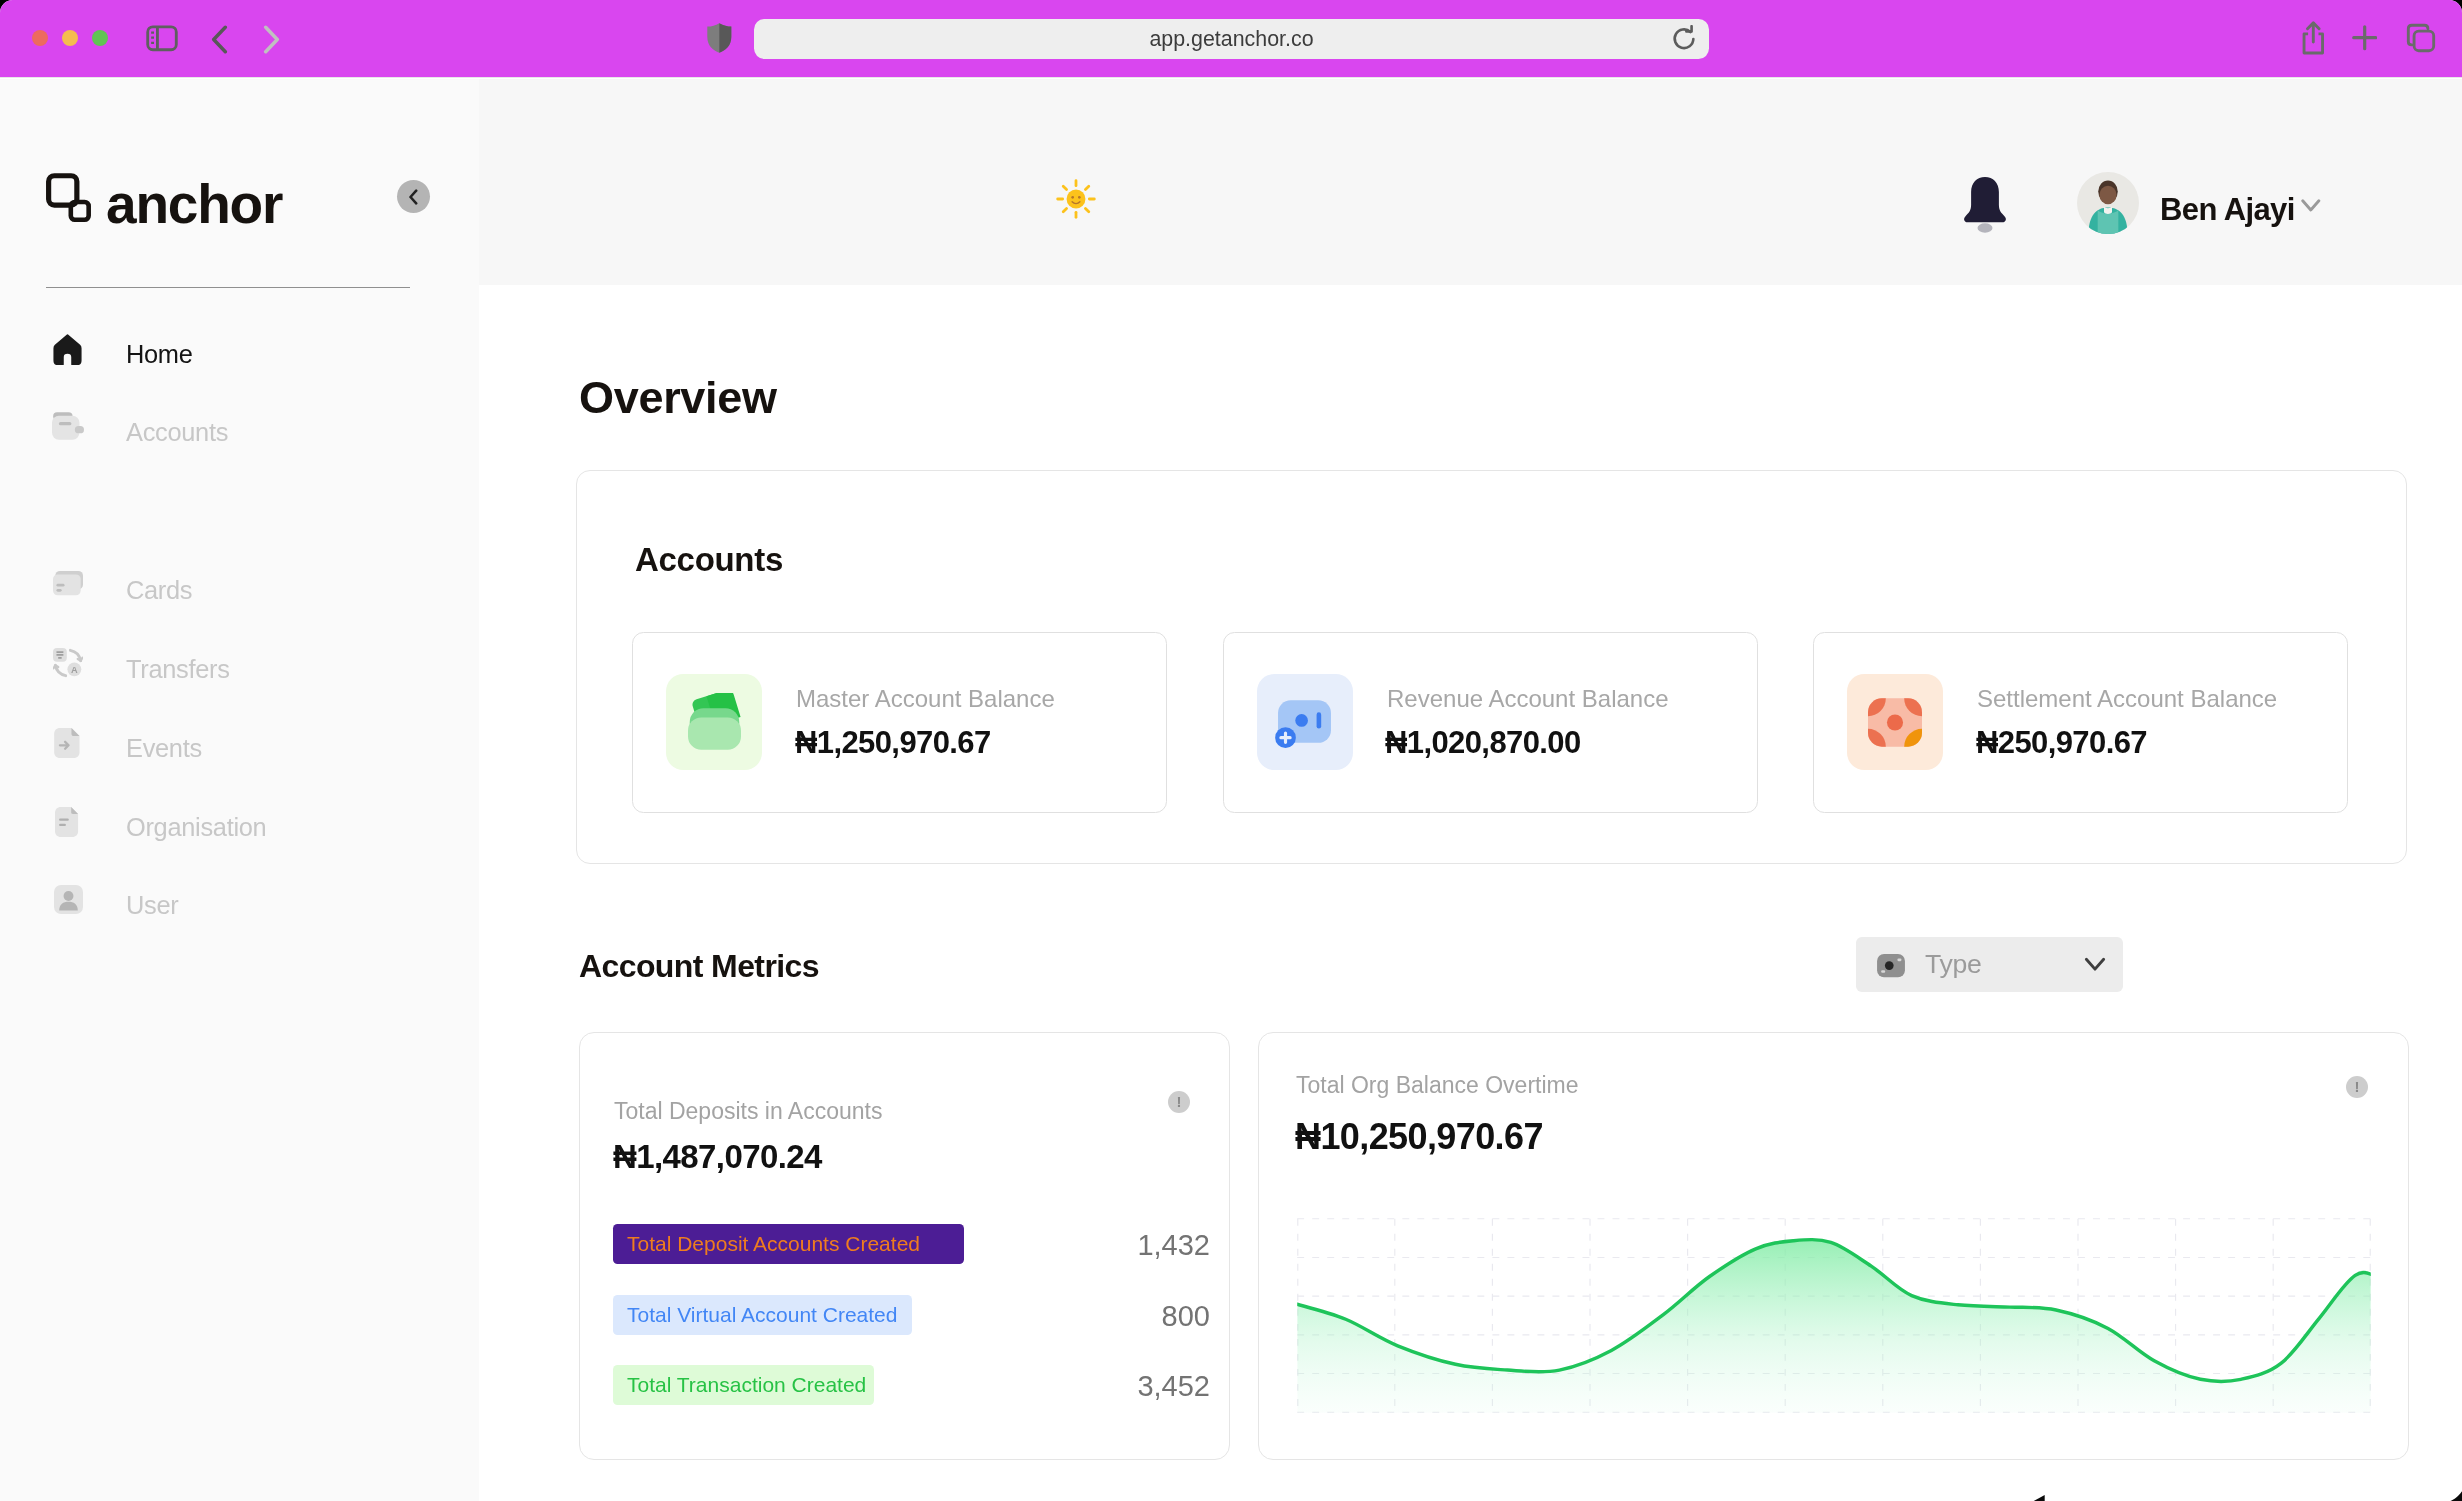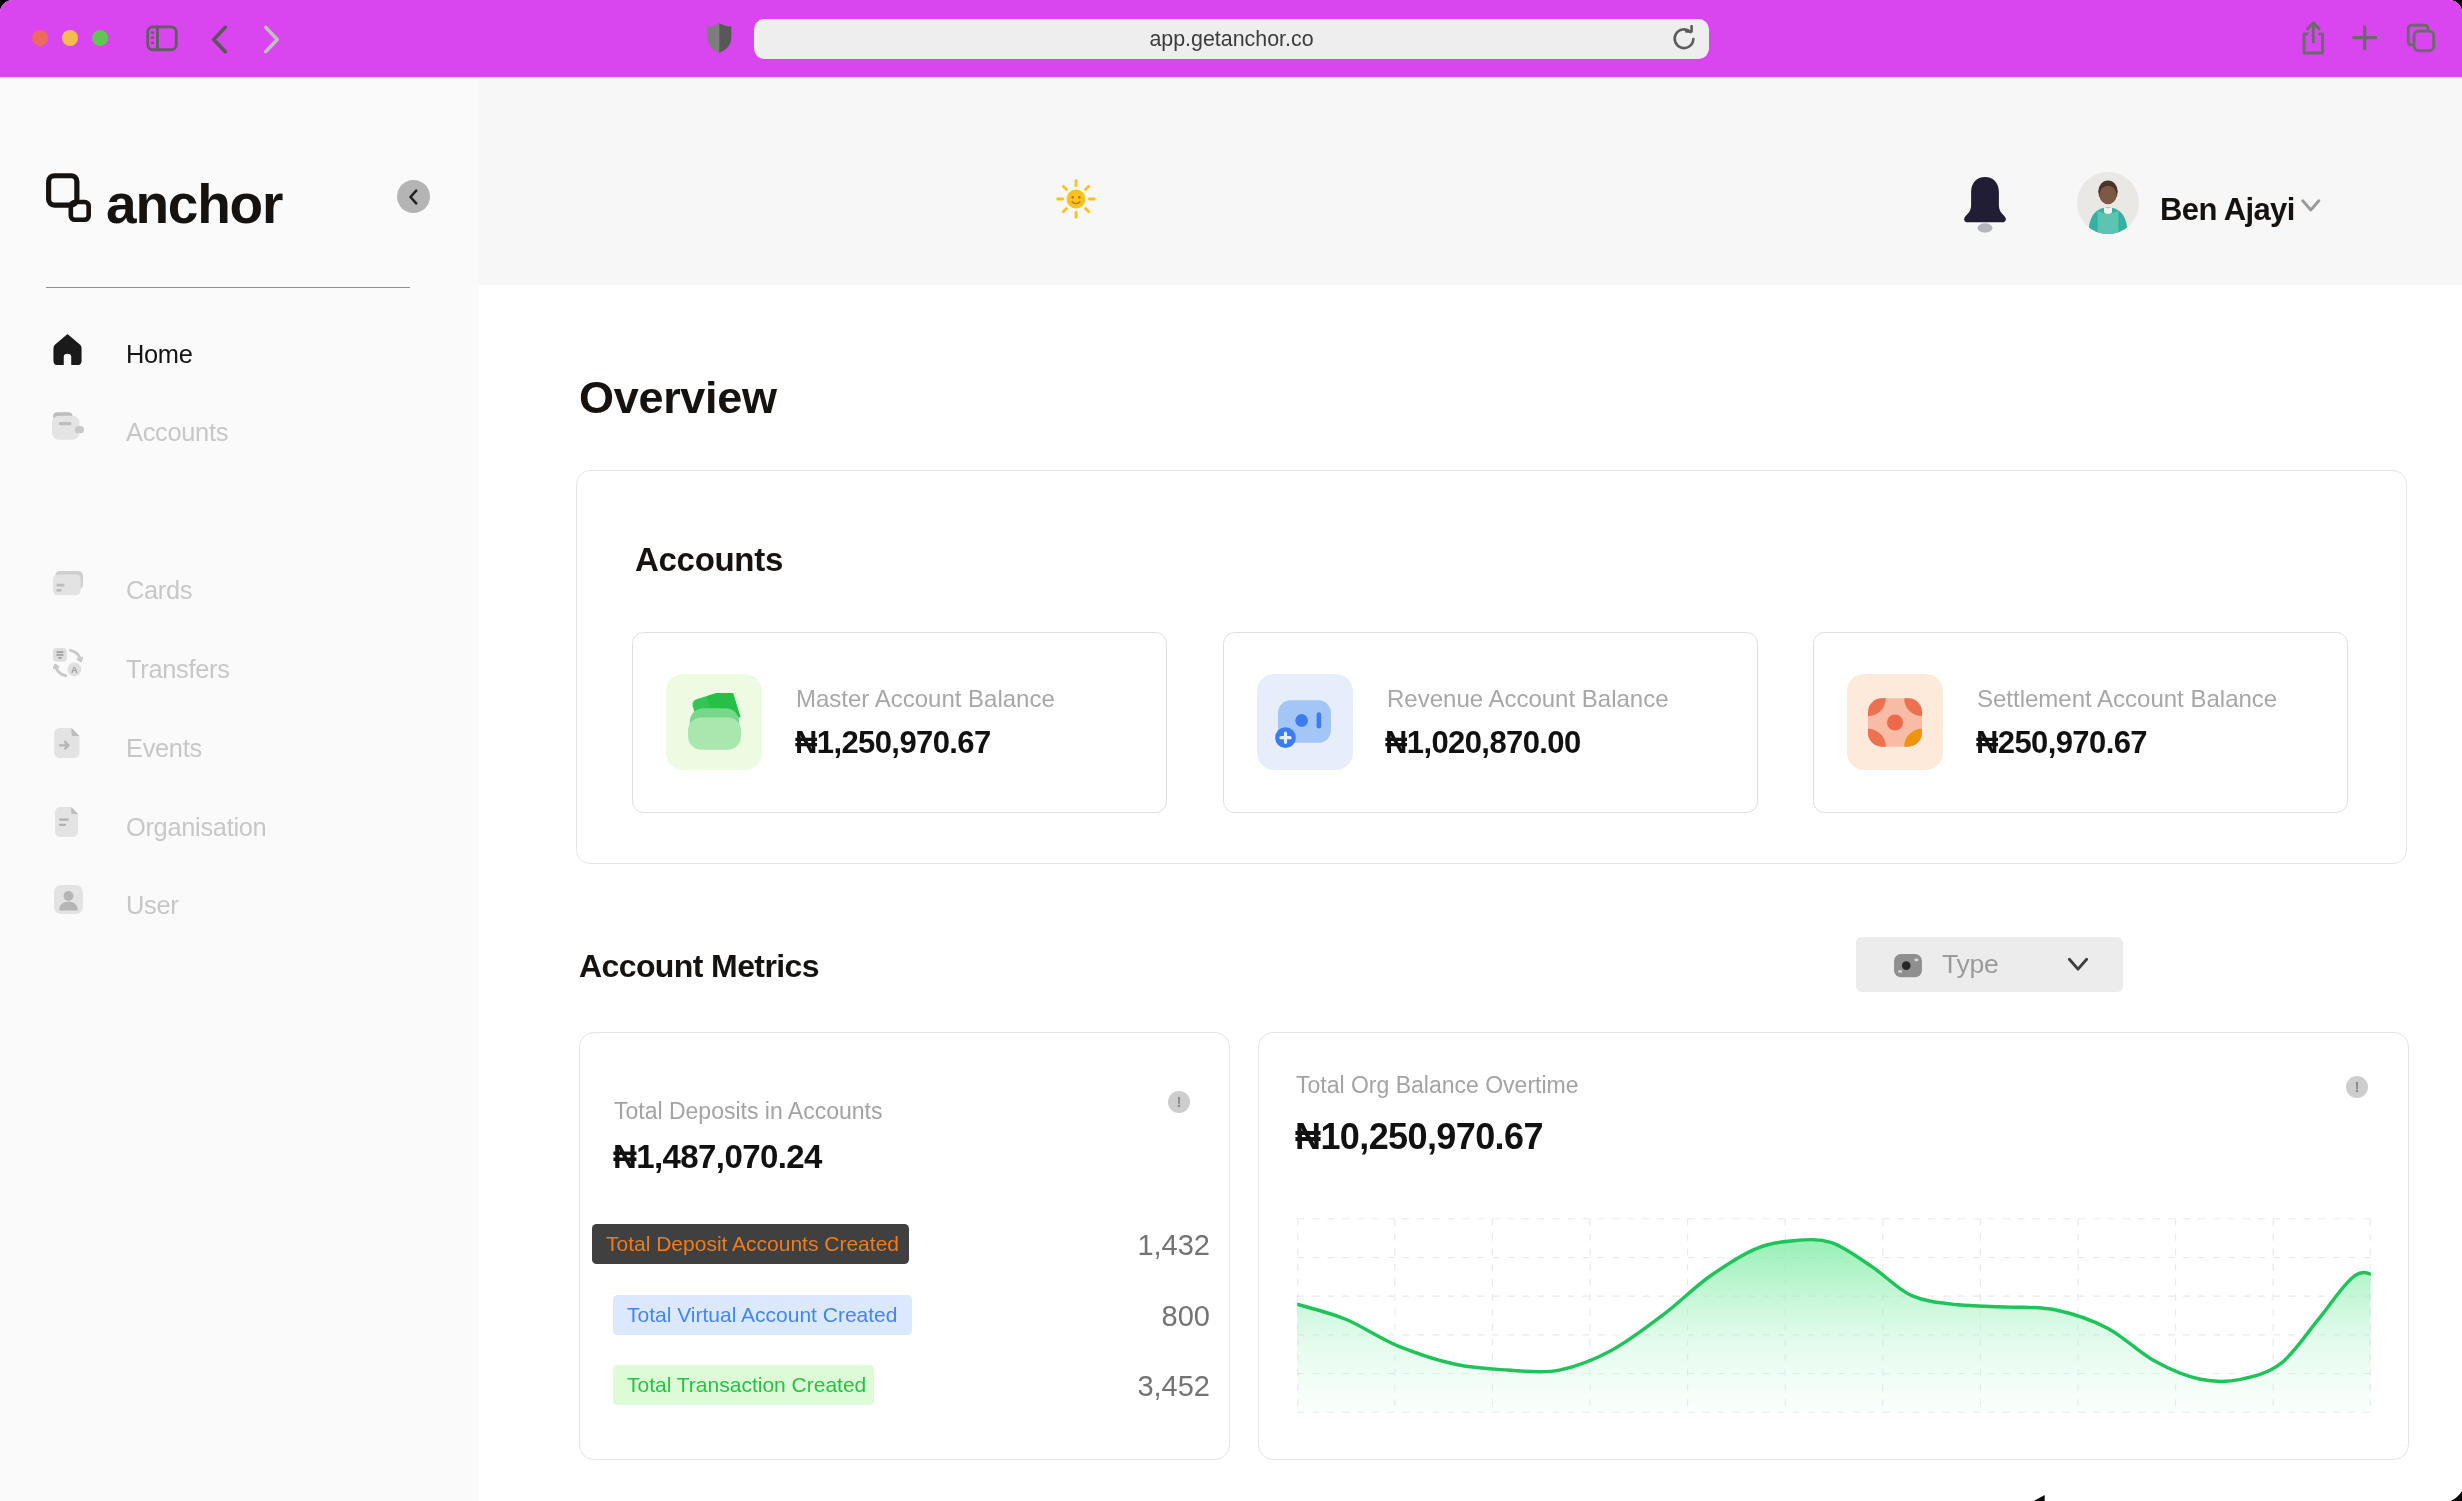--- a/index.html
+++ b/index.html
@@ -251,38 +251,38 @@
       <circle cx="0" cy="84" r="31" fill="#ec7150"></circle>
       <circle cx="94" cy="84" r="31" fill="#f0940c"></circle>
     </g>
     <circle cx="47" cy="42" r="14" fill="#ec6a4a"></circle>
   </svg>
   <div class="balabel" style="left:1977px;top:685px;">Settlement Account Balance</div>
   <div class="bavalue" style="left:1976px;top:725px;">₦250,970.67</div>
 
   <div class="abs" style="left:579px;top:948px;font-size:32px;font-weight:bold;color:#16120f;letter-spacing:-0.6px;">Account Metrics</div>
 
-  <div class="gbtn" style="left:1856px;width:267px;padding:0 34px;">
+  <div class="gbtn" style="left:1856px;width:267px;padding:0 17px;">
     <svg width="36" height="36" viewBox="0 0 62 62" style="margin-right:16px;">
       <rect x="7" y="12" width="48" height="40" rx="12" fill="#8f8f8f"></rect>
       <circle cx="28" cy="32" r="7.5" fill="#262626"></circle>
       <rect x="42" y="20" width="7" height="4.5" rx="2" fill="#d8d8d8"></rect>
       <rect x="14" y="40" width="7" height="4.5" rx="2" fill="#d8d8d8"></rect>
     </svg>
     <span class="t">Type</span>
     <svg width="22" height="15" viewBox="0 0 38 26" style="margin-left:auto;">
         <path d="M4 4 L19 21 L34 4" fill="none" stroke="#3e3e3e" stroke-width="5" stroke-linecap="round" stroke-linejoin="round"></path>
       </svg>
   </div>
 
   <div class="card" style="left:579px;top:1032px;width:651px;height:428px;border-radius:15px;"></div>
   <div class="abs" style="left:614px;top:1098px;font-size:23px;color:#a3a3a3;">Total Deposits in Accounts</div>
   <div class="info" style="left:1168px;top:1091px;">!</div>
   <div class="bavalue" style="left:613px;top:1138px;font-size:33px;">₦1,487,070.24</div>
-  <div class="rowbox" style="left:592px;top:1224px;width:317px;background:#404040;">
+  <div class="rowbox" style="left:613px;top:1224px;width:317px;background:#4c1d95;padding-left:34px;">
       <span style="color:#ee7c1e;">Total Deposit Accounts Created</span>
     </div>
   <div class="rowval" style="left:1037px;top:1229px;width:173px;">1,432</div>
   <div class="rowbox" style="left:613px;top:1295px;width:299px;background:#dbe8fd;">
       <span style="color:#4286f5;">Total Virtual Account Created</span>
     </div>
   <div class="rowval" style="left:1037px;top:1300px;width:173px;">800</div>
   <div class="rowbox" style="left:613px;top:1365px;width:261px;background:#defbd7;">
       <span style="color:#27c245;">Total Transaction Created</span>
     </div>

